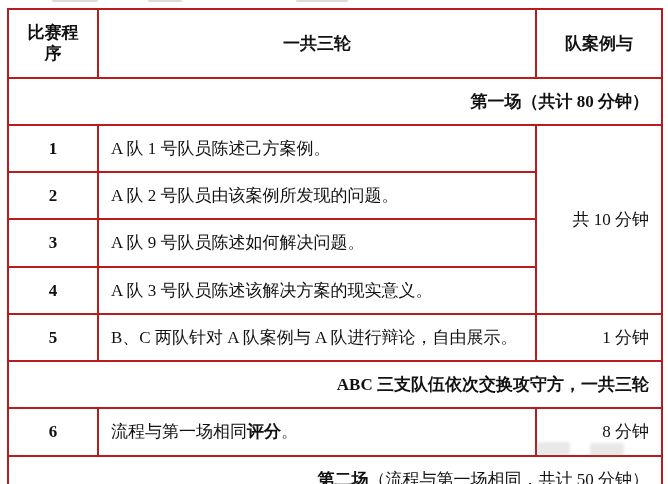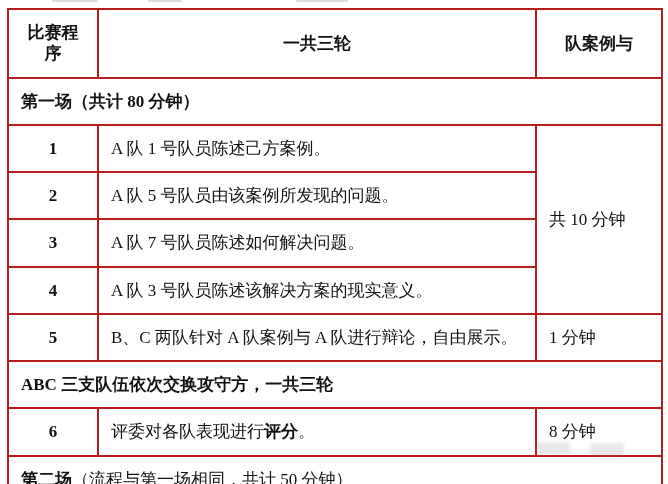--- a/index.html
+++ b/index.html
@@ -58,24 +58,24 @@
   td.num {
     text-align: center;
     font-weight: bold;
   }
   td.content {
     text-align: left;
     padding-left: 13px;
     padding-right: 6px;
   }
   td.time {
-    text-align: left;
+    text-align: right;
   }
   td.section {
-    text-align: left;
+    text-align: right;
     font-weight: bold;
   }
   td.section .normal { font-weight: normal; }
   td.content .bold   { font-weight: bold; }
 
   
   .scan-speck {
     position: absolute;
     background: rgba(90, 90, 90, 0.22);
     border-radius: 1px;
@@ -115,46 +115,46 @@
     </tr>
 
     <tr class="r-item">
       <td class="num c1">1</td>
       <td class="content">A 队 1 号队员陈述己方案例。</td>
       <td class="time" rowspan="4">共 10 分钟</td>
     </tr>
 
     <tr class="r-item">
       <td class="num c1">2</td>
-      <td class="content">A 队 5 号队员由该案例所发现的问题。</td>
+      <td class="content">A 队 2 号队员由该案例所发现的问题。</td>
     </tr>
 
     <tr class="r-item">
       <td class="num c1">3</td>
-      <td class="content">A 队 7 号队员陈述如何解决问题。</td>
+      <td class="content">A 队 9 号队员陈述如何解决问题。</td>
     </tr>
 
     <tr class="r-item">
       <td class="num c1">4</td>
       <td class="content">A 队 3 号队员陈述该解决方案的现实意义。</td>
     </tr>
 
     <tr class="r-item">
       <td class="num c1">5</td>
       <td class="content">B、C 两队针对 A 队案例与 A 队进行辩论，自由展示。</td>
       <td class="time">1 分钟</td>
     </tr>
 
     <tr class="r-rotation">
       <td class="section" colspan="3">ABC 三支队伍依次交换攻守方，一共三轮</td>
     </tr>
 
     <tr class="r-item6">
       <td class="num c1">6</td>
-      <td class="content"><span>评委对各队表现进行</span><span class="bold">评分</span><span>。</span></td>
+      <td class="content"><span>流程与第一场相同</span><span class="bold">评分</span><span>。</span></td>
       <td class="time">8 分钟</td>
     </tr>
 
     <tr class="r-section2">
       <td class="section" colspan="3"><span>第二场</span><span class="normal">（流程与第一场相同，共计 50 分钟）</span></td>
     </tr>
   </tbody>
     </table>
 
   <div class="scan-smudge" style="left:536px;top:442px;width:34px;height:13px;"></div>

